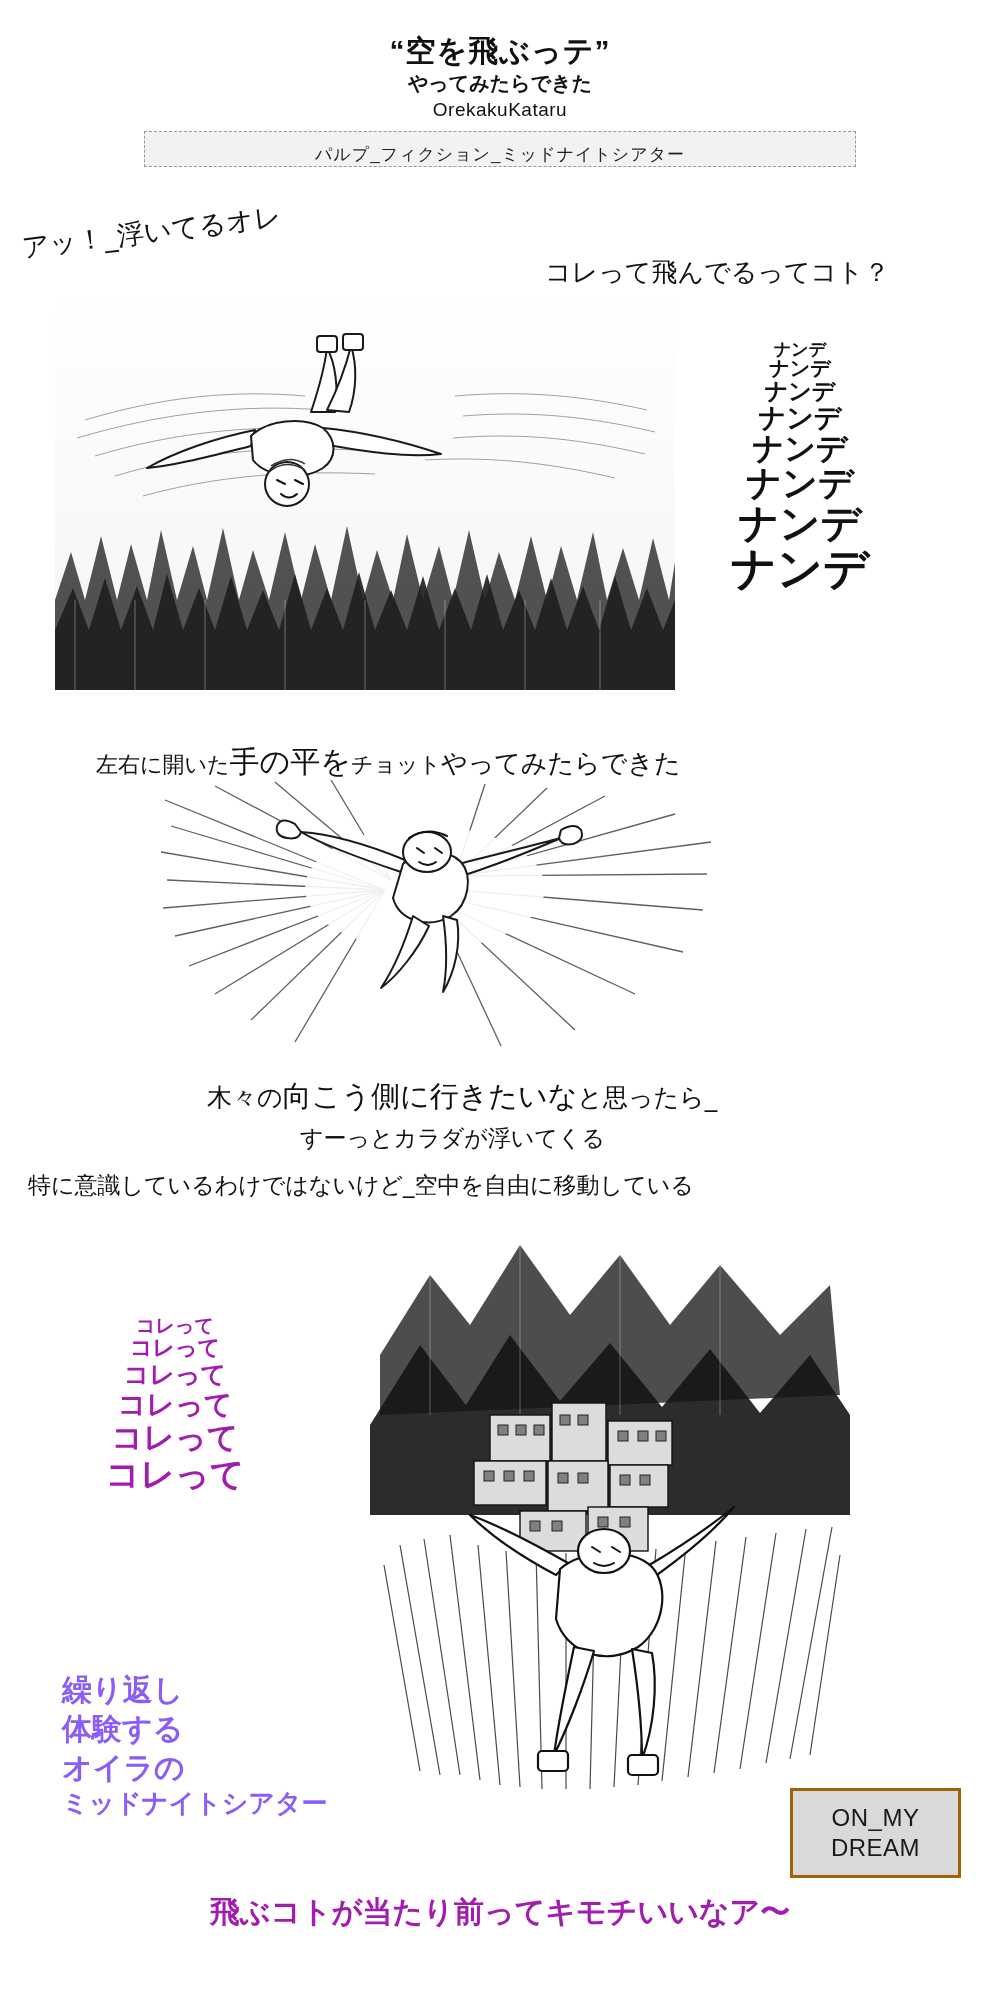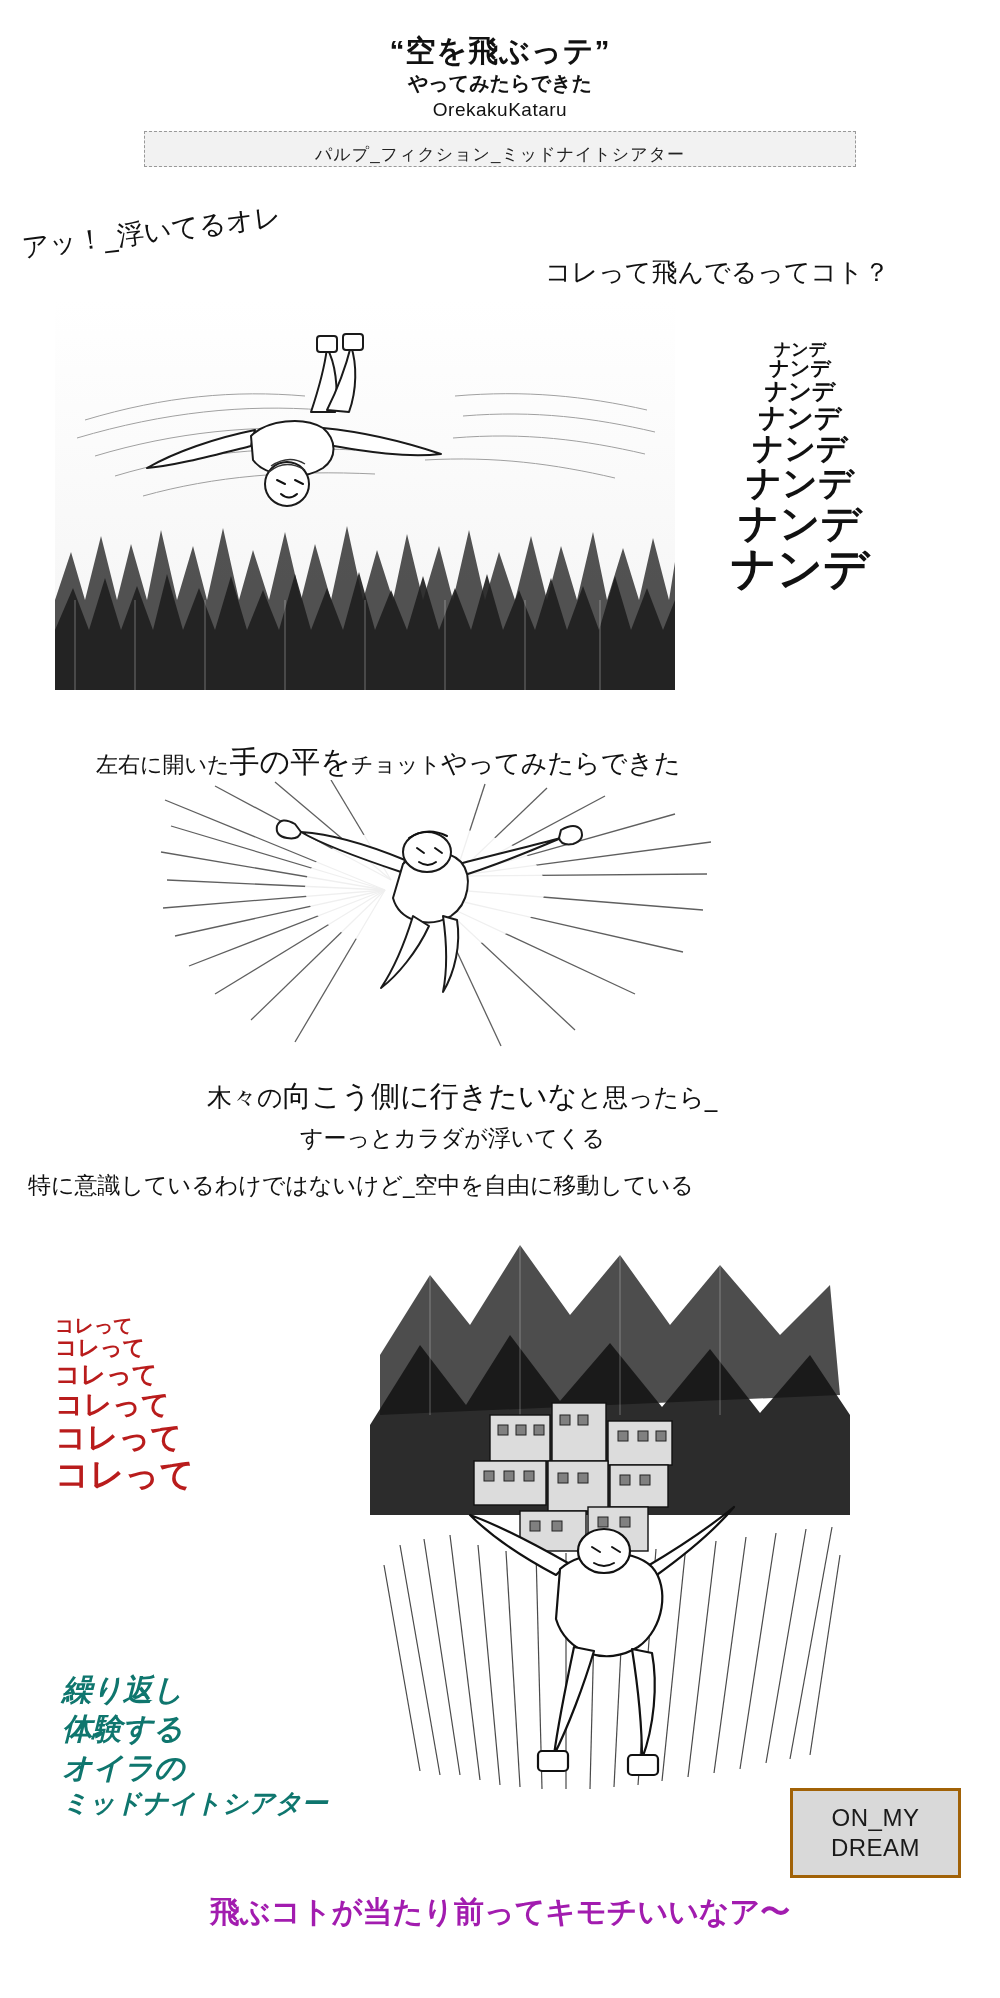--- a/index.html
+++ b/index.html
@@ -124,35 +124,35 @@
   .korette-stack {
     position: absolute;
     top: 1295px;
     left: 55px;
     width: 240px;
   }
   .korette-stack div {
     font-family: "DejaVu Sans", sans-serif;
     font-weight: bold;
     line-height: 1.12;
-    color: #b91c1c;
+    color: #a21caf;
+    text-align: center;
   }
 
   
   .bottom-block {
     position: absolute;
     top: 1650px;
     left: 62px;
   }
   .bottom-block div {
     font-family: "DejaVu Sans", sans-serif;
     font-weight: bold;
-    color: #0f766e;
+    color: #8b5cf6;
     line-height: 1.3;
-    font-style: italic;
   }
   .bl-1 { font-size: 30px; }
   .bl-2 { font-size: 30px; }
   .bl-3 { font-size: 30px; }
   .bl-4 { font-size: 26px; }
 
   .signature {
     position: absolute;
     top: 1768px;
     left: 790px;

